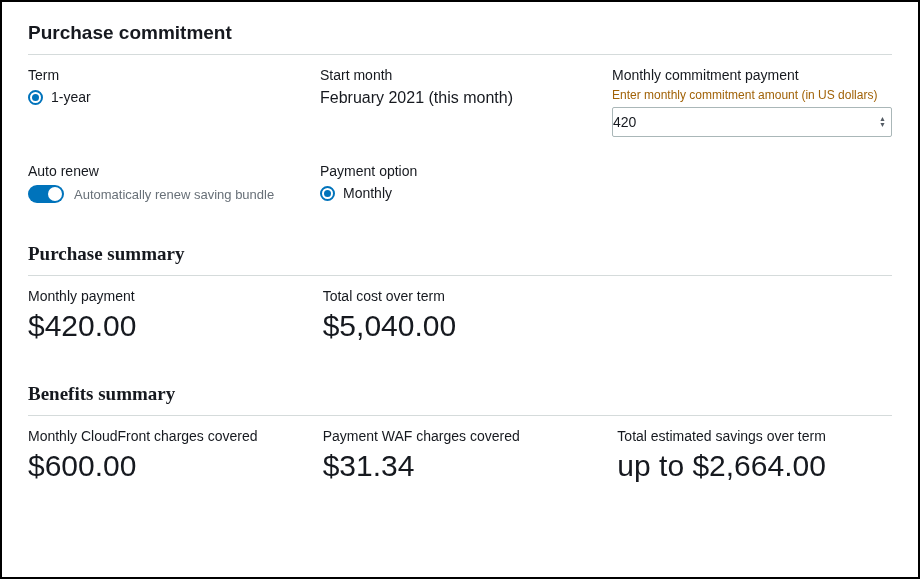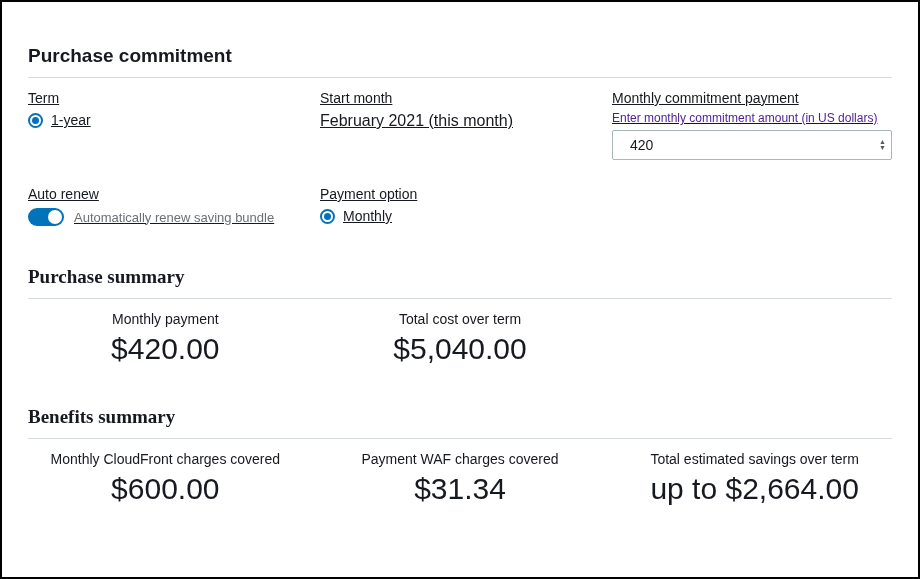--- a/index.html
+++ b/index.html
@@ -9,45 +9,43 @@
       width: 920px;
       height: 579px;
       border: 2px solid #000;
       padding: 20px 26px 10px 26px;
       color: #16191f;
     }
     .section-title {
       font-size: 19px;
       font-weight: 700;
       margin-bottom: 10px;
-      margin-top: 23px;
     }
     .hr {
       border: none;
       border-top: 1px solid #d5dbdb;
       margin: 0 0 12px 0;
     }
     .row {
       display: flex;
       gap: 12px;
       margin-bottom: 26px;
-      text-decoration: underline;
     }
     .col {
       flex: 1;
       min-width: 0;
     }
     .field-label {
       font-size: 14px;
       color: #16191f;
       margin-bottom: 5px;
     }
     .field-hint {
       font-size: 12px;
-      color: #4c1d95;
+      color: #a16207;
       margin-bottom: 5px;
     }
     .radio-row {
       display: flex;
       align-items: center;
       gap: 8px;
       margin-top: 6px;
     }
     .radio {
       width: 15px;
@@ -71,21 +69,21 @@
     .value-text {
       font-size: 16px;
       margin-top: 6px;
     }
     .input-wrap {
       position: relative;
       margin-top: 2px;
     }
     .text-input {
       width: 100%;
-      padding: 6px 22px 6px 17px;
+      padding: 6px 22px 6px 0;
       font-size: 14px;
       border: 1px solid #aab7b8;
       border-radius: 2px;
       color: #16191f;
     }
     .stepper {
       position: absolute;
       right: 6px;
       top: 50%;
       transform: translateY(-50%);
@@ -126,21 +124,20 @@
     }
     .big-value {
       font-size: 30px;
       font-weight: 400;
       margin-top: 4px;
     }
     .spacer-top { margin-top: 40px; font-family: Liberation Serif, serif; }
     .summary-row {
       display: flex;
       gap: 20px;
-      text-align: center;
     }
     .summary-row .col { flex: 1; }
   </style>
 </head>
 <body>
 
 <div class="section-title">Purchase commitment</div>
 <hr class="hr">
 
 <div class="row">

